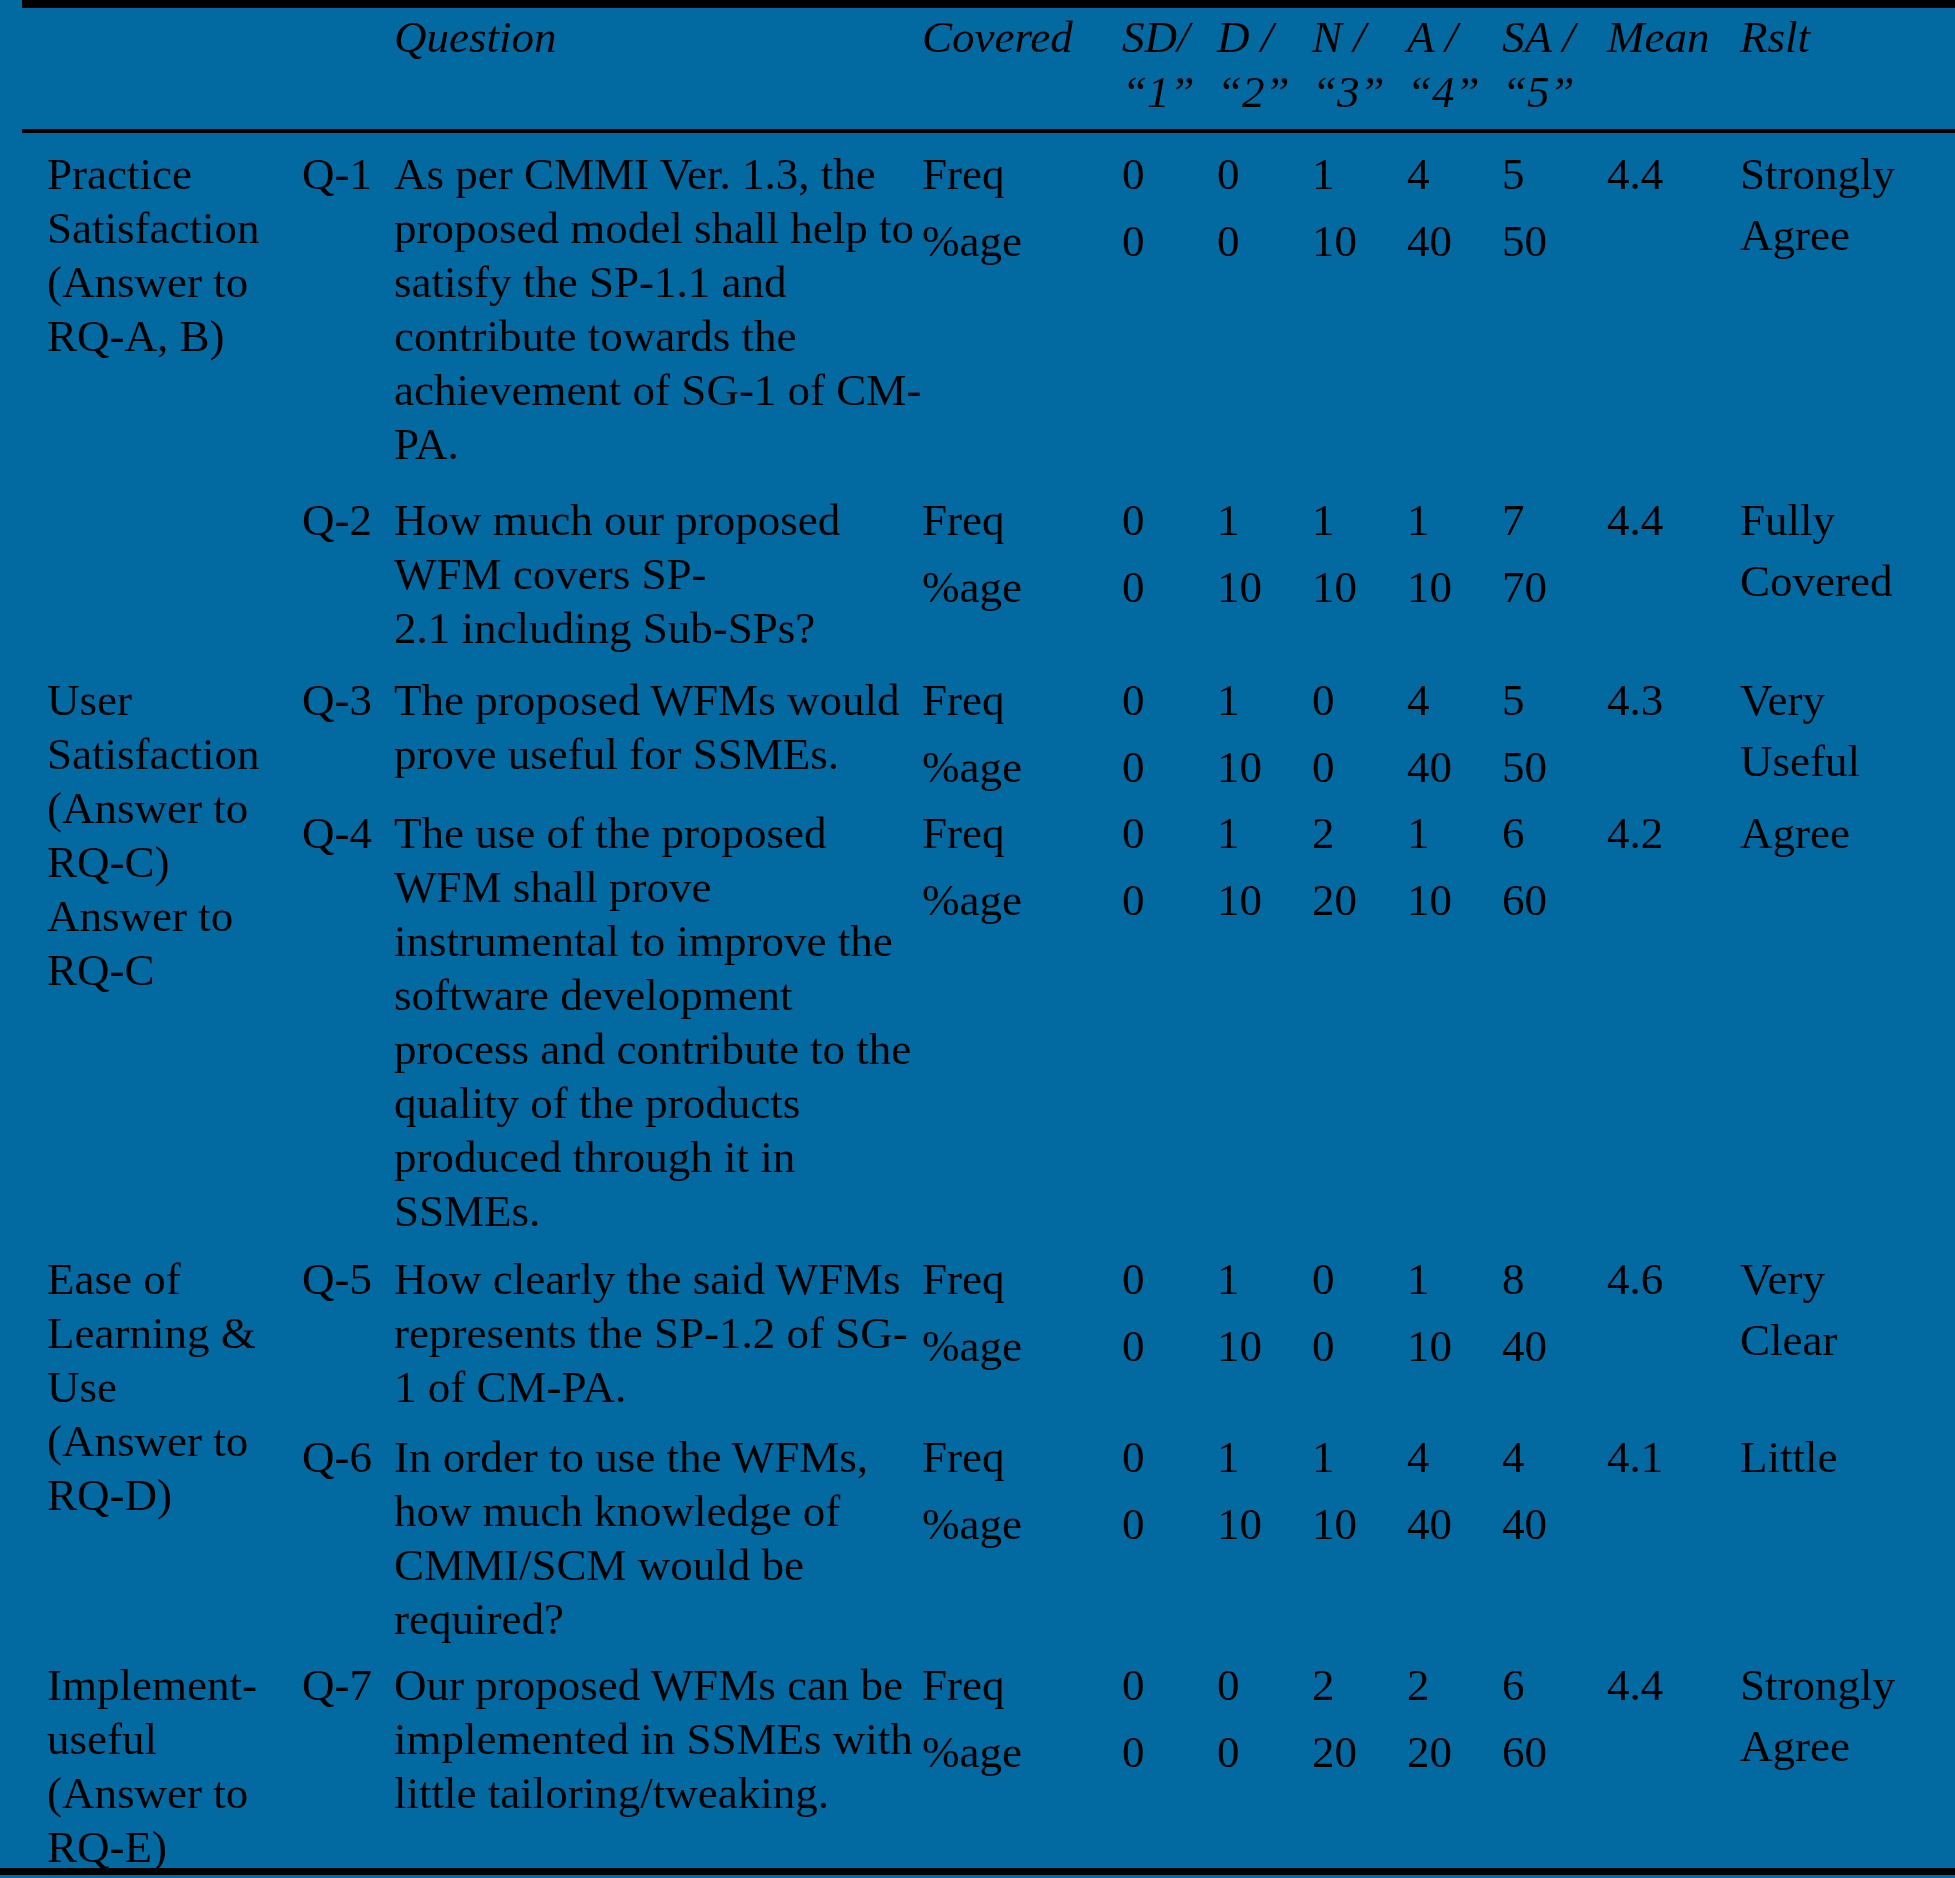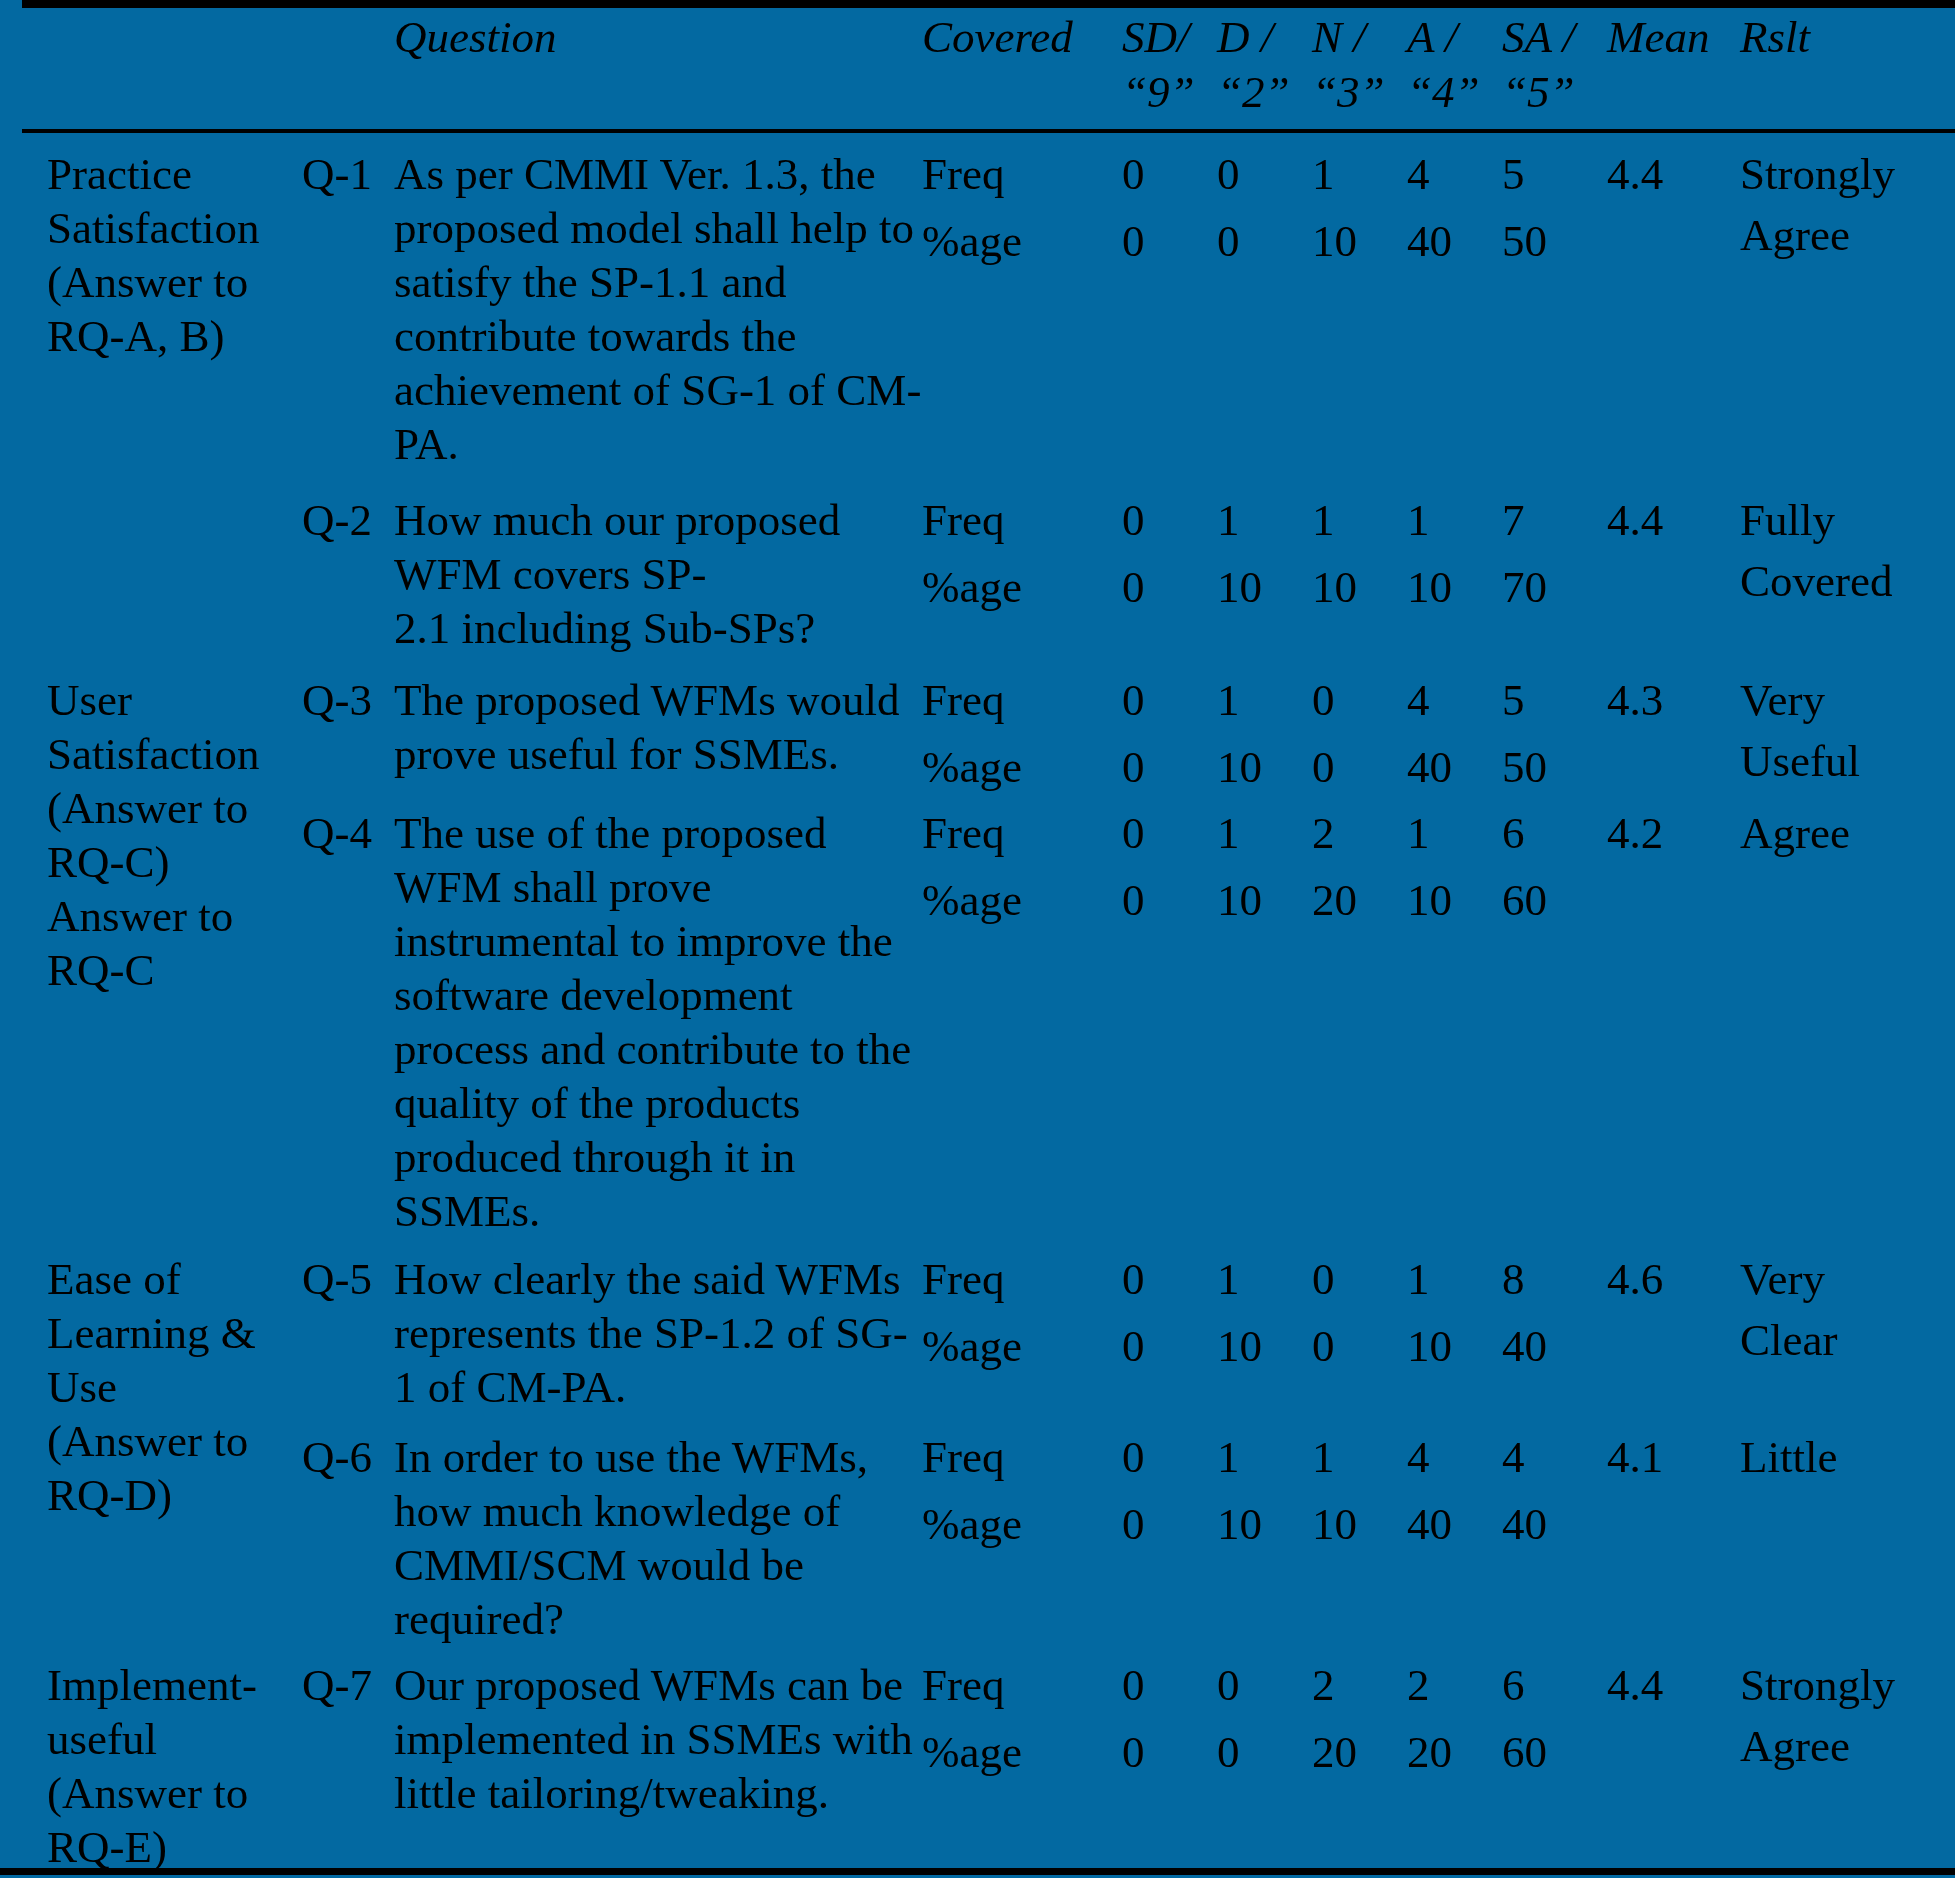--- a/index.html
+++ b/index.html
@@ -112,21 +112,21 @@
         <th></th>
         <th></th>
         <th>
             <div class="hdr">Question</div>
           </th>
         <th>
             <div class="hdr">Covered</div>
           </th>
         <th>
             <div class="hdr">SD/
-“9”</div>
+“1”</div>
           </th>
         <th>
             <div class="hdr">D /
 “2”</div>
           </th>
         <th>
             <div class="hdr">N /
 “3”</div>
           </th>
         <th>

